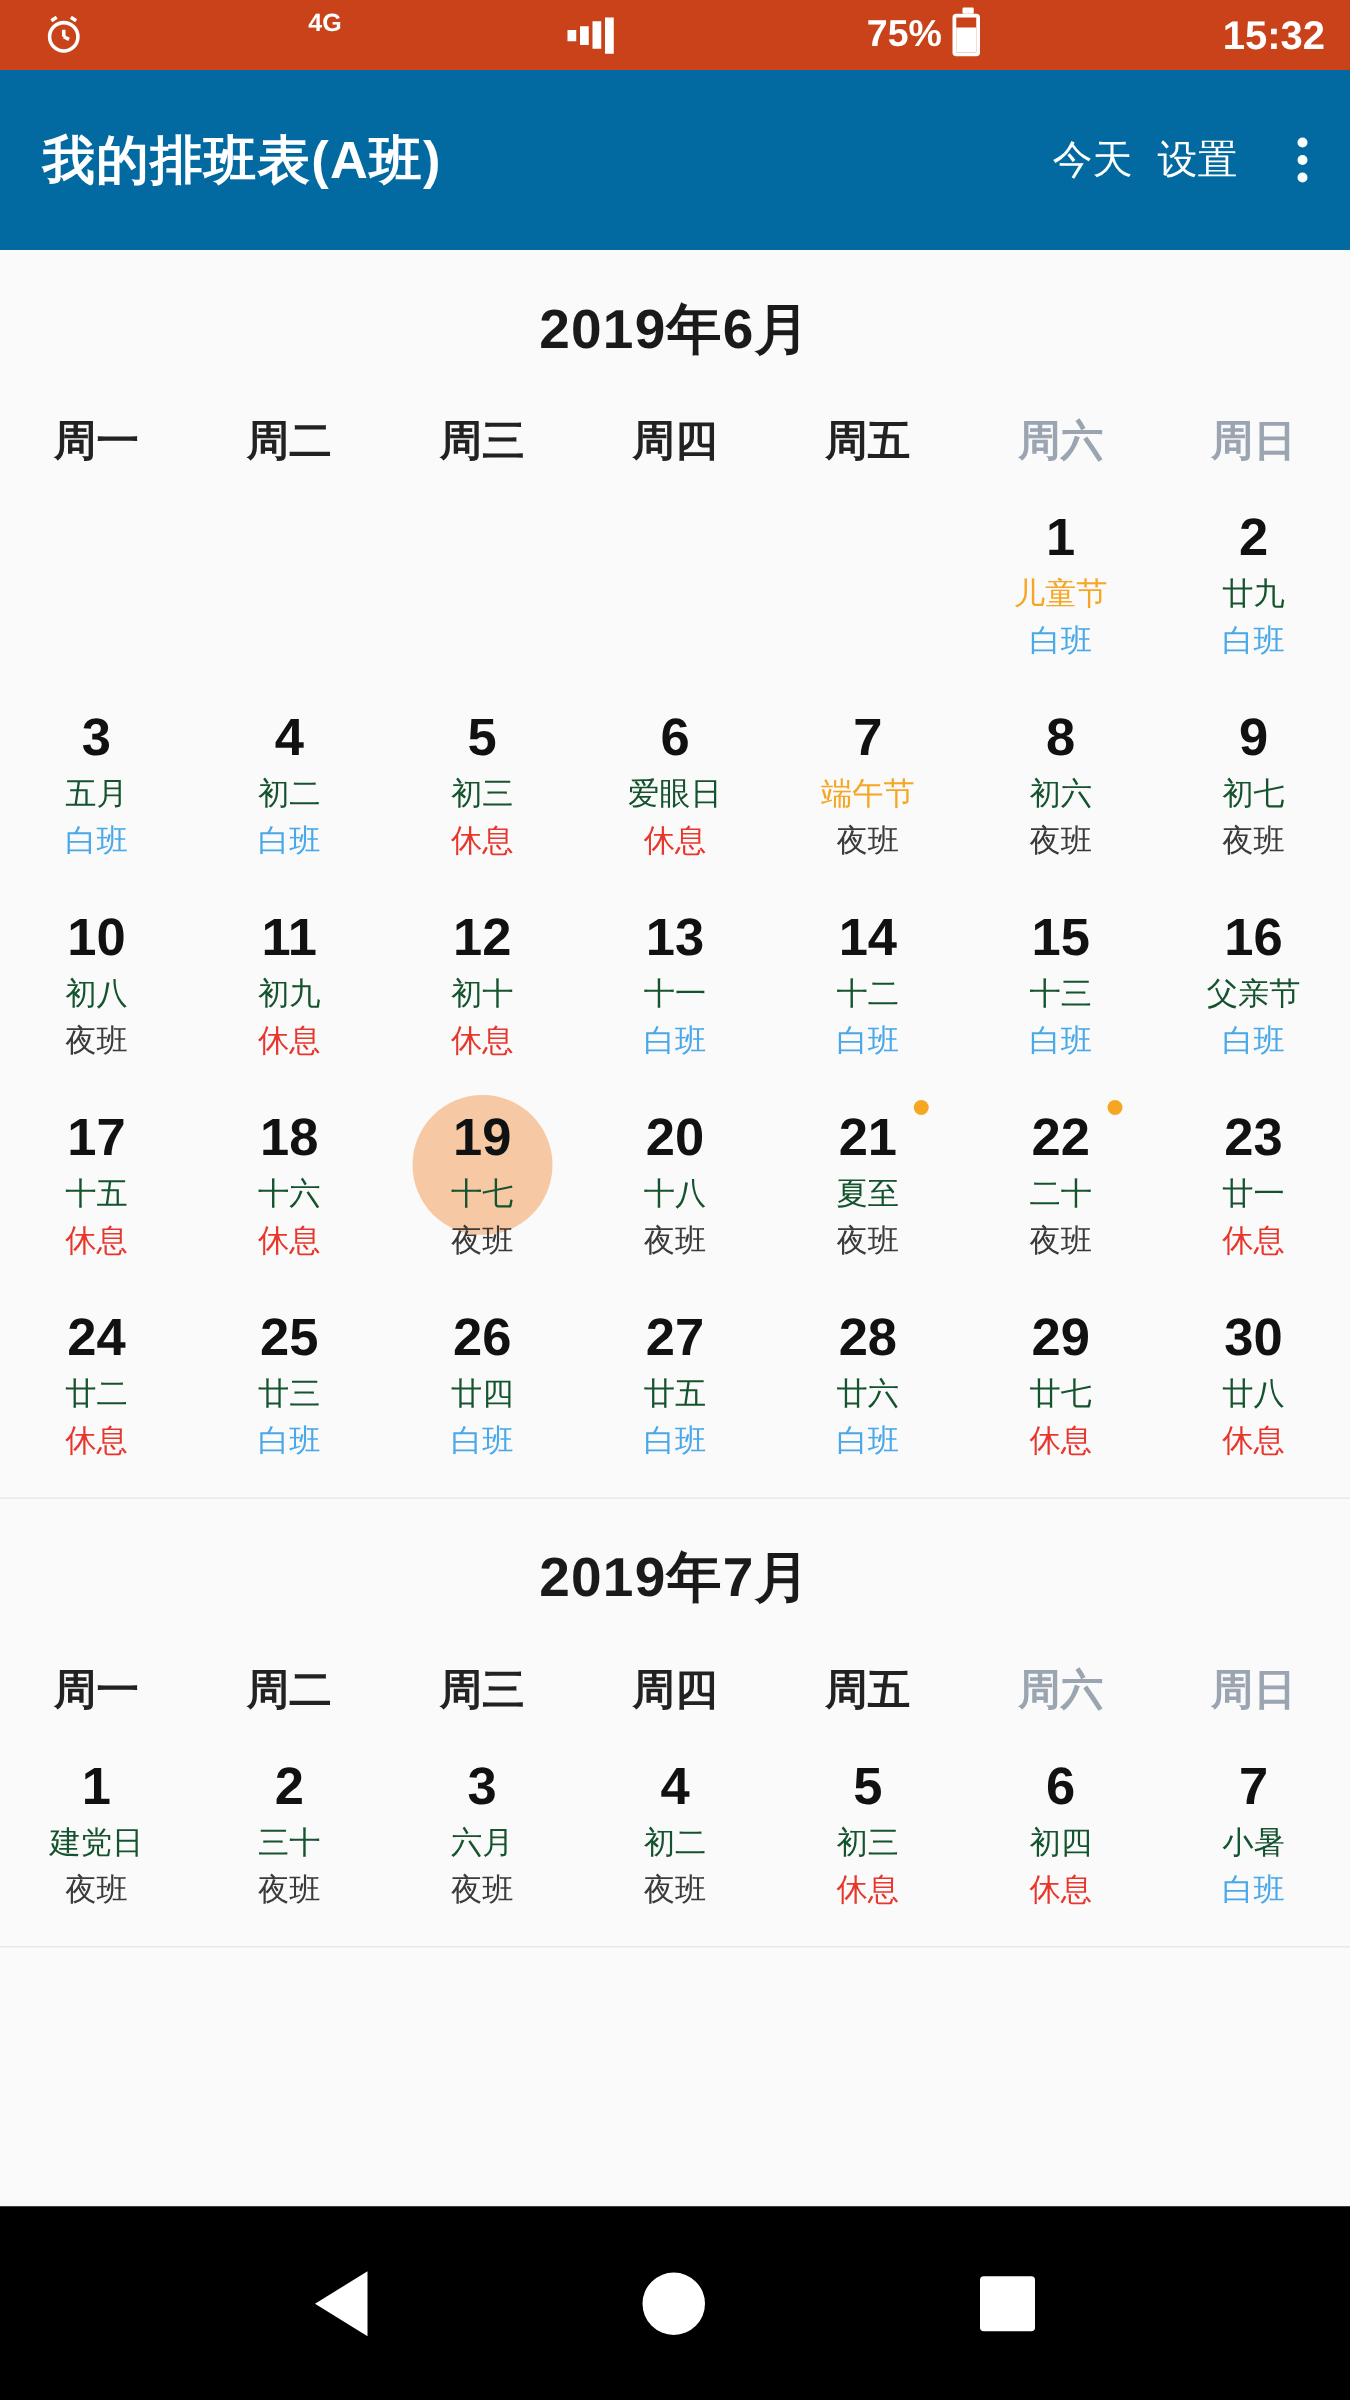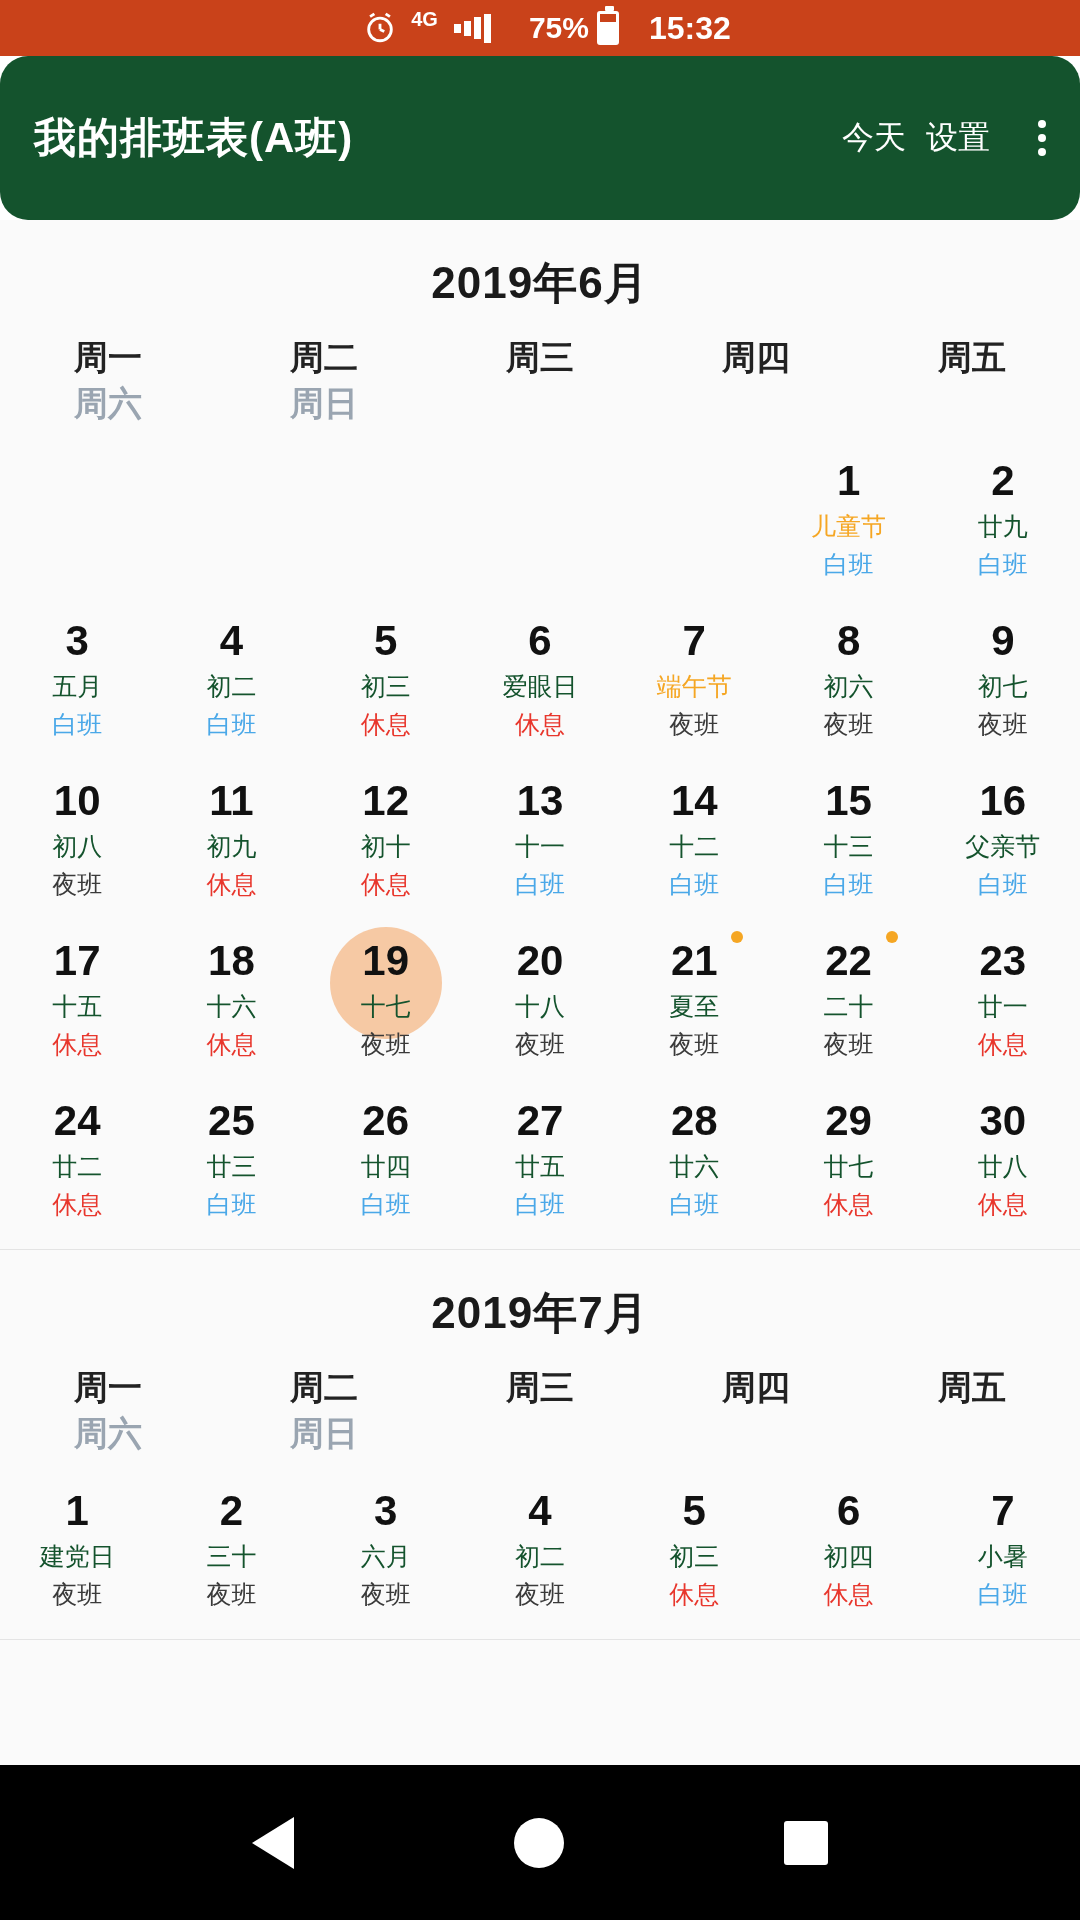--- a/index.html
+++ b/index.html
@@ -9,21 +9,21 @@
     font-family: "Liberation Sans", "DejaVu Sans", sans-serif;
     overflow: hidden;
   }
 
   
   .status-bar {
     height: 56px;
     background: #c9421a;
     display: flex;
     align-items: center;
-    justify-content: center;
+    justify-content: space-between;
     padding: 0 20px;
     color: #ffffff;
   }
   .status-bar .sb-item { display: flex; align-items: center; margin-left: 14px; }
   .alarm-icon svg { display: block; }
   .net-label {
     font-size: 20px; font-weight: bold; line-height: 1;
     position: relative; top: -9px; margin-right: 2px;
   }
   .signal-bars { display: flex; align-items: flex-end; height: 30px; }
@@ -39,49 +39,49 @@
   }
   .battery-icon:before {
     content: ""; position: absolute; top: -8px; left: 5px;
     width: 9px; height: 5px; background: #fff; border-radius: 1px;
   }
   .battery-fill { position: absolute; left: 0; right: 0; bottom: 0; height: 72%; background: #fff; }
   .clock-text { font-size: 32px; font-weight: bold; margin-left: 16px; }
 
   
   .app-bar {
-    height: 164px;
-    background: #14532d;
+    height: 144px;
+    background: #0369a1;
     display: flex;
     align-items: center;
     padding: 0 34px;
     color: #ffffff;
-    border-radius: 28px;
   }
   .app-title { font-size: 42px; font-weight: bold; flex: 1; letter-spacing: 1px; }
   .app-action { font-size: 32px; margin-left: 20px; color: #ffffff; }
   .overflow-icon { margin-left: 48px; display: flex; flex-direction: column; align-items: center; }
   .overflow-icon span { width: 8px; height: 8px; background: #fff; border-radius: 50%; margin: 3px 0; display: block; }
 
   
   .cal-body { background: #fafafa; height: 1769px; overflow: hidden; }
 
   .month-title {
     text-align: center;
     font-size: 44px;
     font-weight: bold;
     color: #1a1a1a;
     padding: 34px 0 22px 0;
     letter-spacing: 1px;
   }
 
   .week-head {
     display: grid;
-    grid-template-columns: repeat(5, 1fr);
+    grid-template-columns: repeat(7, 1fr);
     padding-bottom: 16px;
+    margin-top: 15px;
   }
   .week-head div {
     text-align: center;
     font-size: 34px;
     font-weight: bold;
     color: #222;
   }
   .week-head div.weekend { color: #9aa5b1; }
 
   .grid {

